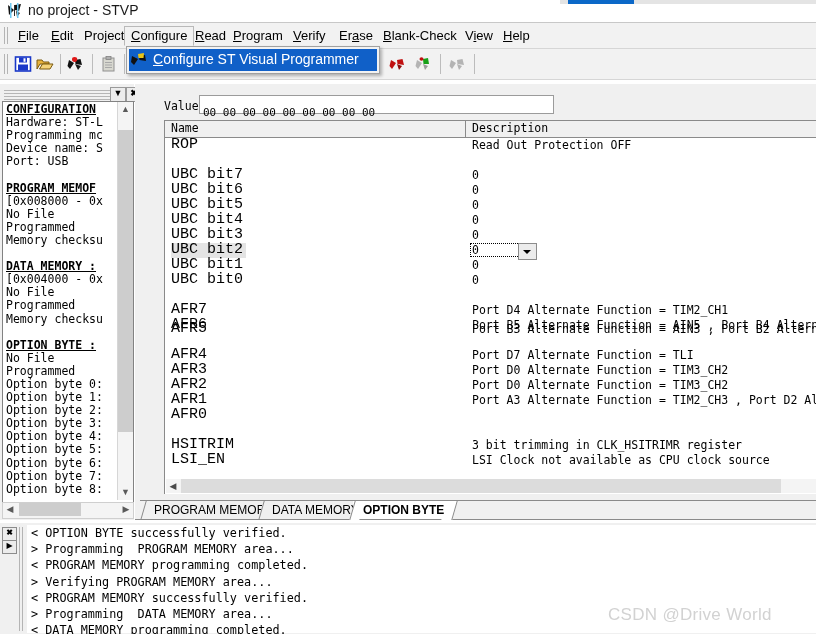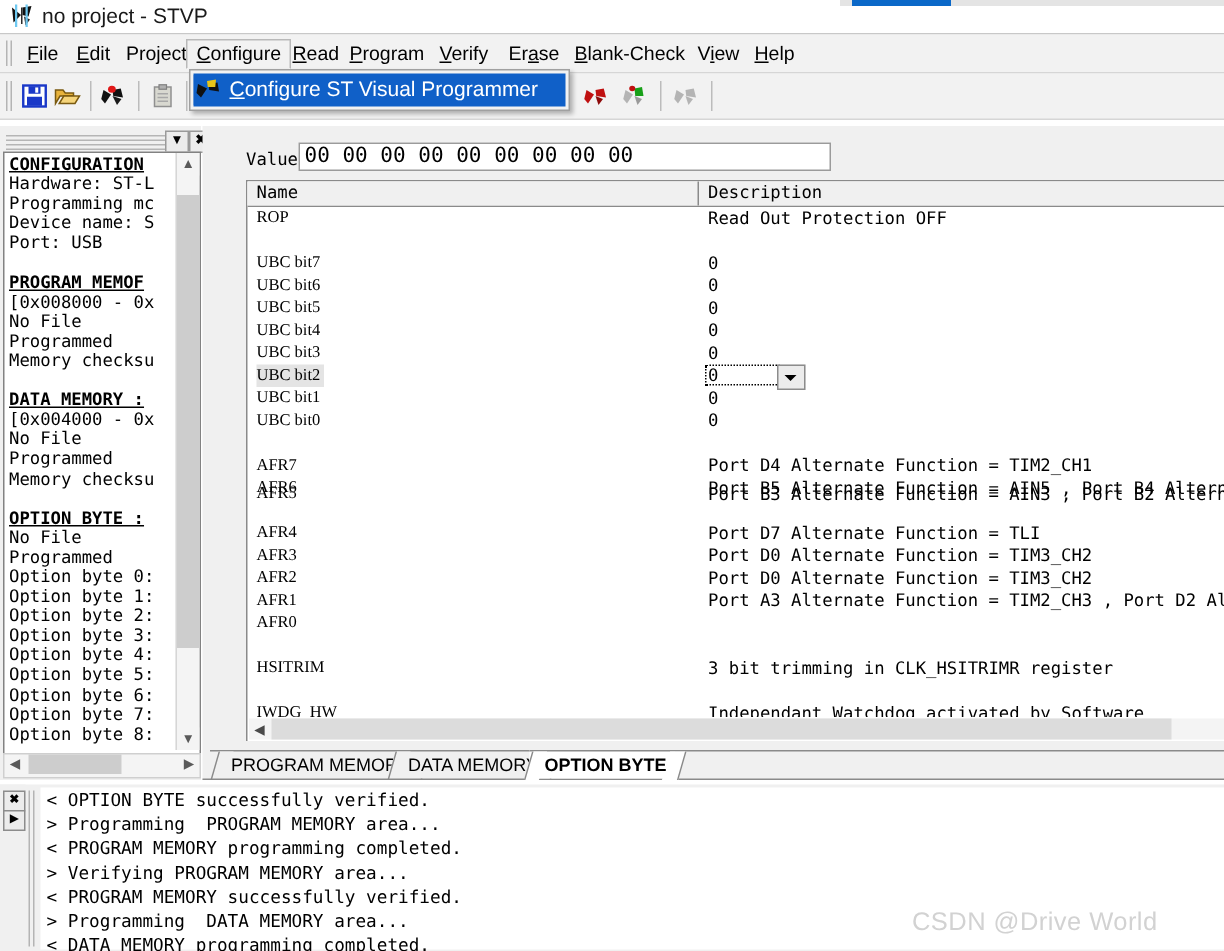--- a/index.html
+++ b/index.html
@@ -89,37 +89,37 @@
      font-size:9px;line-height:13px;color:#5a5a5a;}
   .lp-hsb .arrow.lf{left:0}.lp-hsb .arrow.rt{right:0}
   .lp-hsb .thumb{position:absolute;left:16px;top:0px;width:62px;height:13px;background:#cdcdcd;}
 
   
   .mainarea{position:absolute;left:135px;top:84px;width:681px;height:436px;background:#f0f0f0;}
   .valuelabel{position:absolute;left:29px;top:15px;
     font-family:"DejaVu Sans Mono","Liberation Mono",monospace;font-size:11.5px;color:#000;}
   .valuebox{position:absolute;left:64px;top:11px;width:353px;height:17px;background:#fff;
      border:1px solid #9b9b9b;}
-  .valuebox span{position:absolute;left:3px;top:0;
-    font-family:"DejaVu Sans Mono","Liberation Mono",monospace;font-size:14px;color:#000;white-space:pre;}
+  .valuebox span{position:absolute;left:3px;top:10px;
+    font-family:"DejaVu Sans Mono","Liberation Mono",monospace;font-size:11px;color:#000;white-space:pre;}
 
   .grid{position:absolute;left:29px;top:36px;width:652px;height:373px;background:#fff;
      border-top:1px solid #8a8a8a;border-left:1px solid #8a8a8a;}
   .gridhdr{position:absolute;left:0;top:0;width:652px;height:16px;background:#f0f0f0;
      border-bottom:1px solid #8a8a8a;}
   .gridhdr .hcell{position:absolute;top:0;height:16px;line-height:15px;
      font-family:"DejaVu Sans Mono","Liberation Mono",monospace;font-size:11.5px;color:#000;
      border-right:1px solid #8a8a8a;box-sizing:border-box;padding-left:6px;background:#f0f0f0;}
   .hcell.c1{left:0;width:301px;}
   .hcell.c2{left:301px;width:351px;border-right:none;}
 
   .rows{position:absolute;left:0;top:17px;width:652px;height:340px;overflow:hidden;}
   .row{position:absolute;left:0;width:652px;height:15px;}
   .cellname{position:absolute;left:6px;top:0;height:15px;line-height:14px;
-    font-family:Liberation Serif, serif;font-size:11px;color:#000;white-space:pre;}
+    font-family:Liberation Mono, monospace;font-size:15px;color:#000;white-space:pre;}
   .celldesc{position:absolute;left:307px;top:0;height:15px;line-height:14px;
     font-family:"DejaVu Sans Mono","Liberation Mono",monospace;font-size:11.5px;color:#000;white-space:pre;}
   .row.sel .cellname{background:#e4e4e4;padding-right:3px;}
   .combo{position:absolute;left:305px;top:0px;width:50px;height:14px;
      border:1px dotted #000;background:#fff;box-sizing:border-box;}
   .combo .cbtn{position:absolute;right:-18px;top:-1px;width:17px;height:15px;background:#ececec;
      border:1px solid #8c8c8c;}
   .combo .cbtn:after{content:"";position:absolute;left:4px;top:6px;border-left:4px solid transparent;
      border-right:4px solid transparent;border-top:4px solid #000;}
 
@@ -495,23 +495,23 @@
             <div class="cellname">AFR0</div>
           </div>
           <div class="row" style="top: 285px;">
             <div class="cellname"></div>
             <div class="celldesc"></div>
           </div>
           <div class="row" style="top: 300px;">
             <div class="cellname">HSITRIM</div>
             <div class="celldesc">3 bit trimming in CLK_HSITRIMR register</div>
           </div>
-          <div class="row" style="top: 330px;">
-            <div class="cellname">IWDG_HW</div>
-            <div class="celldesc">Independant Watchdog activated by Software</div>
+          <div class="row" style="top: 315px;">
+            <div class="cellname">LSI_EN</div>
+            <div class="celldesc">LSI Clock not available as CPU clock source</div>
           </div>
         </div>
 
       <div class="grid-hsb">
         <div class="arrow lf">◀</div>
         <div class="thumb"></div>
       </div>
     </div>
   </div>
 

